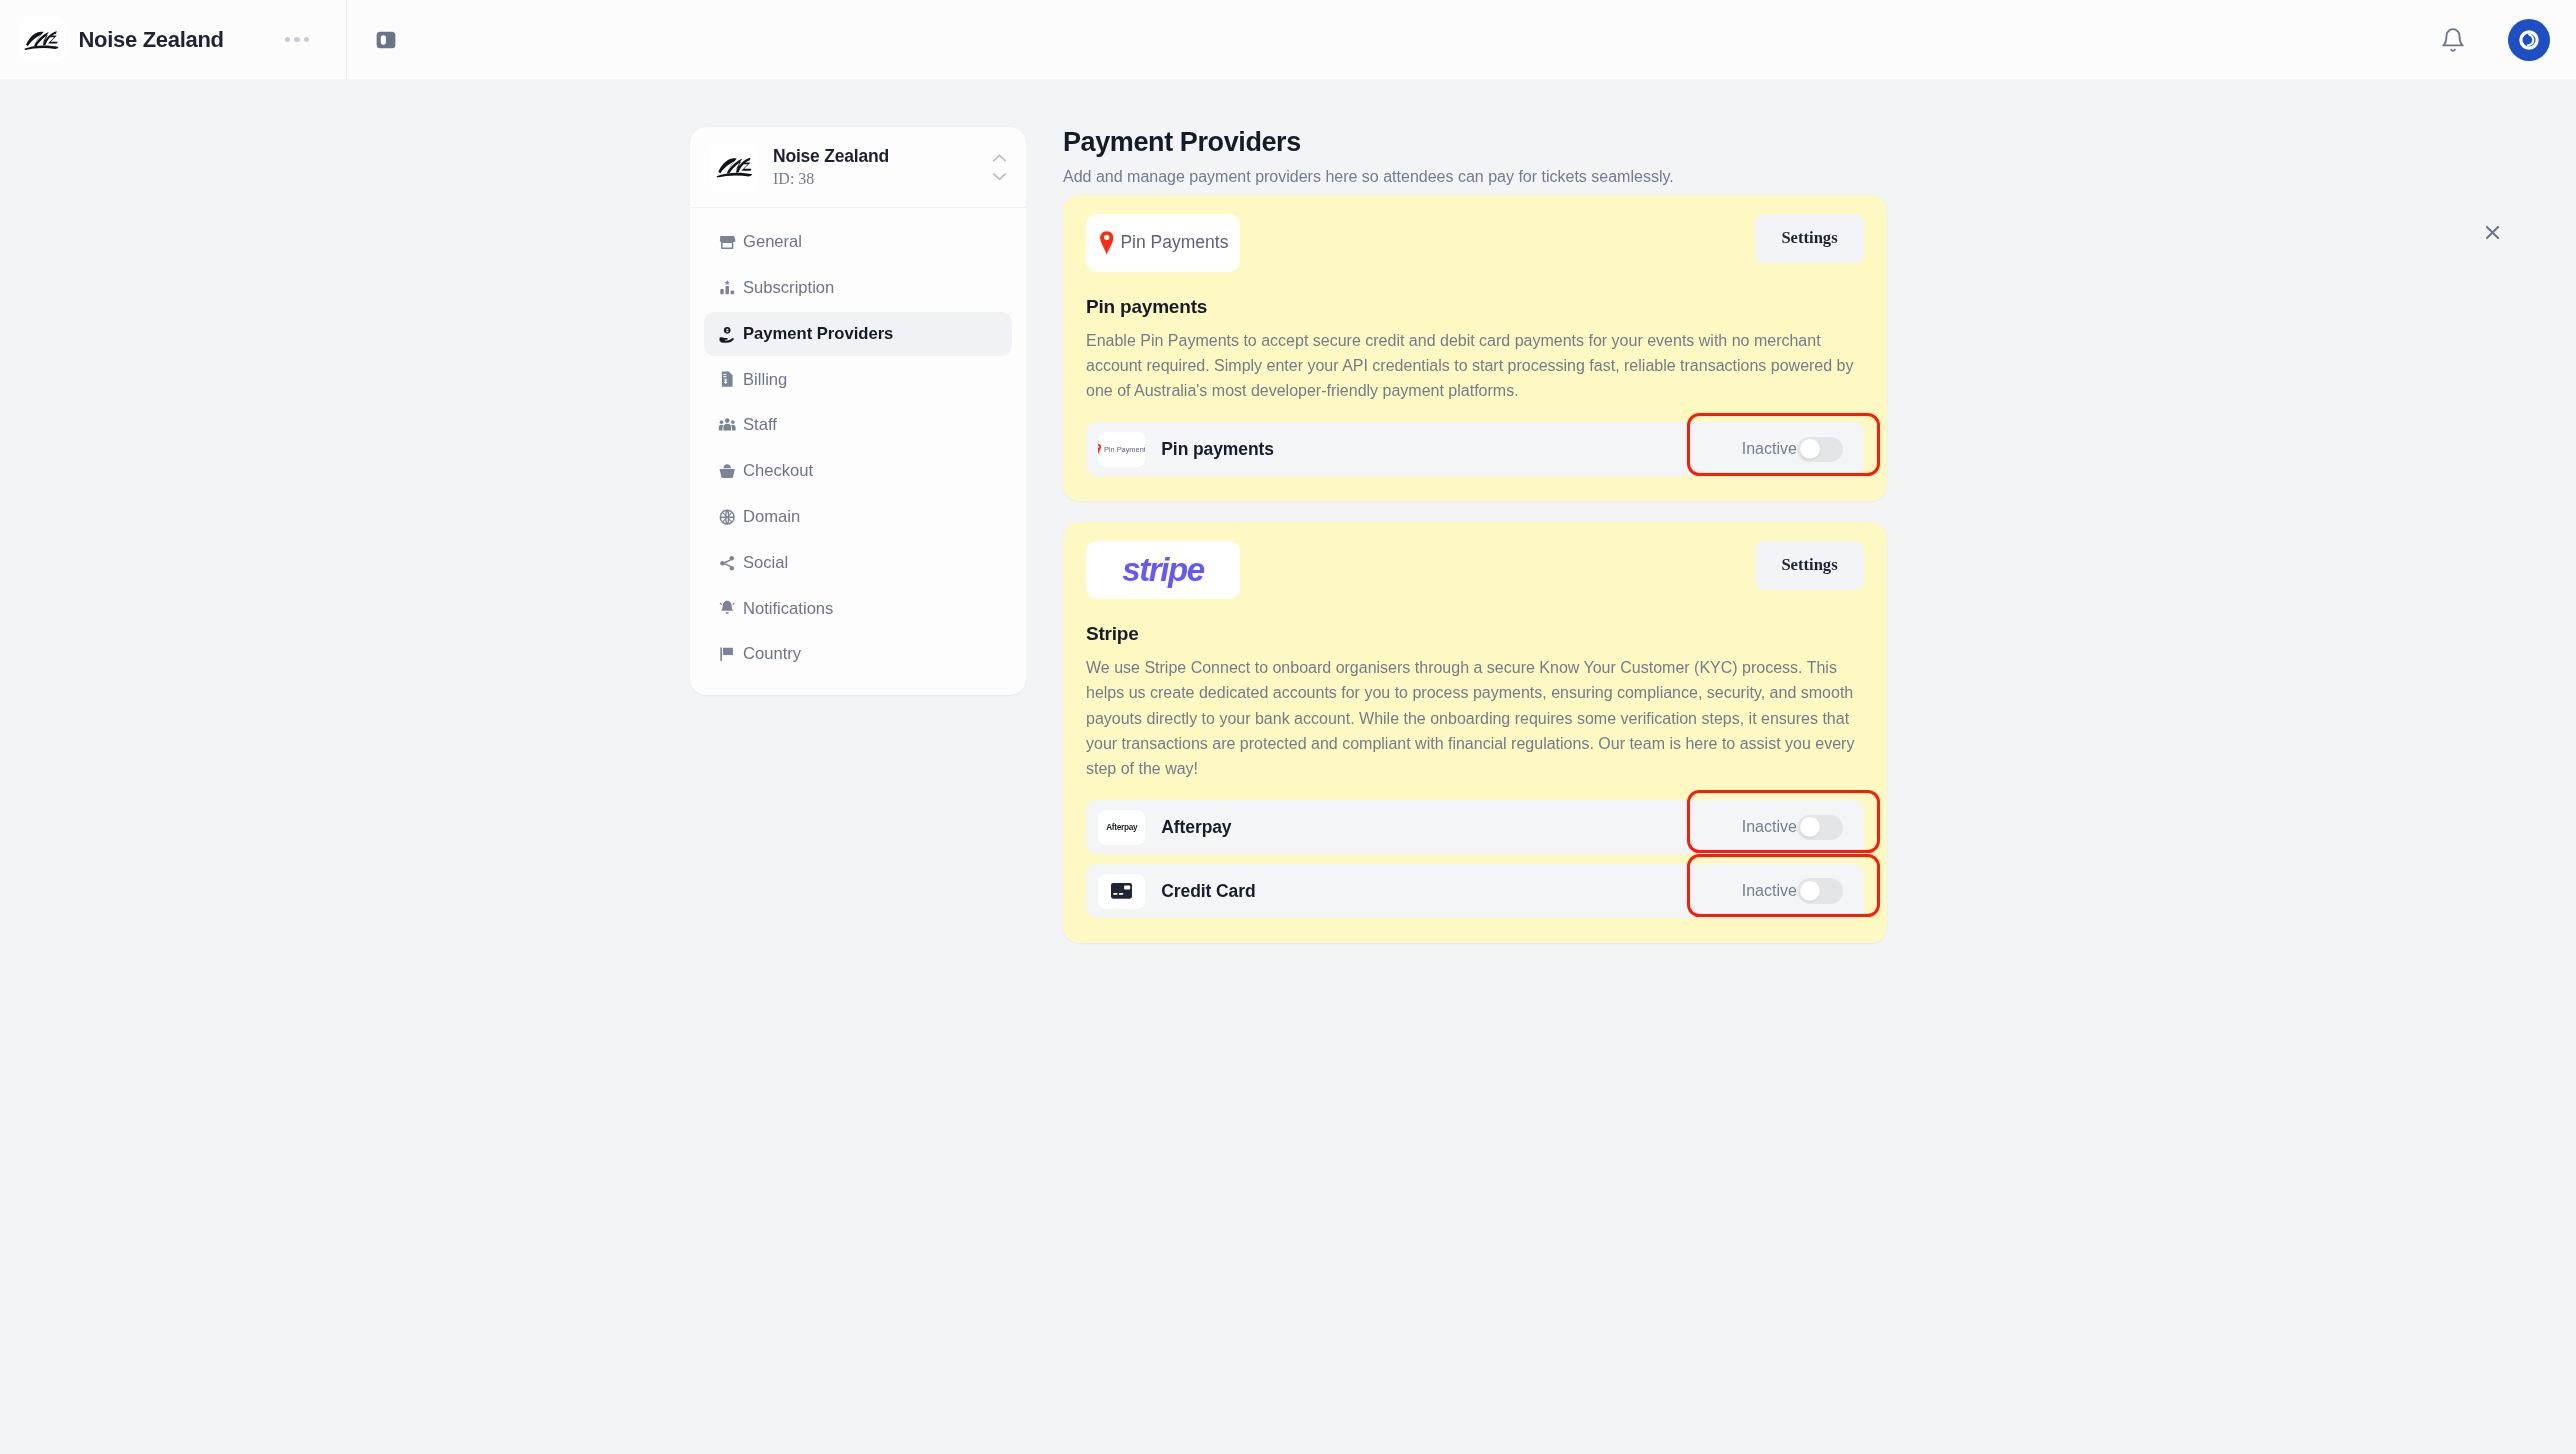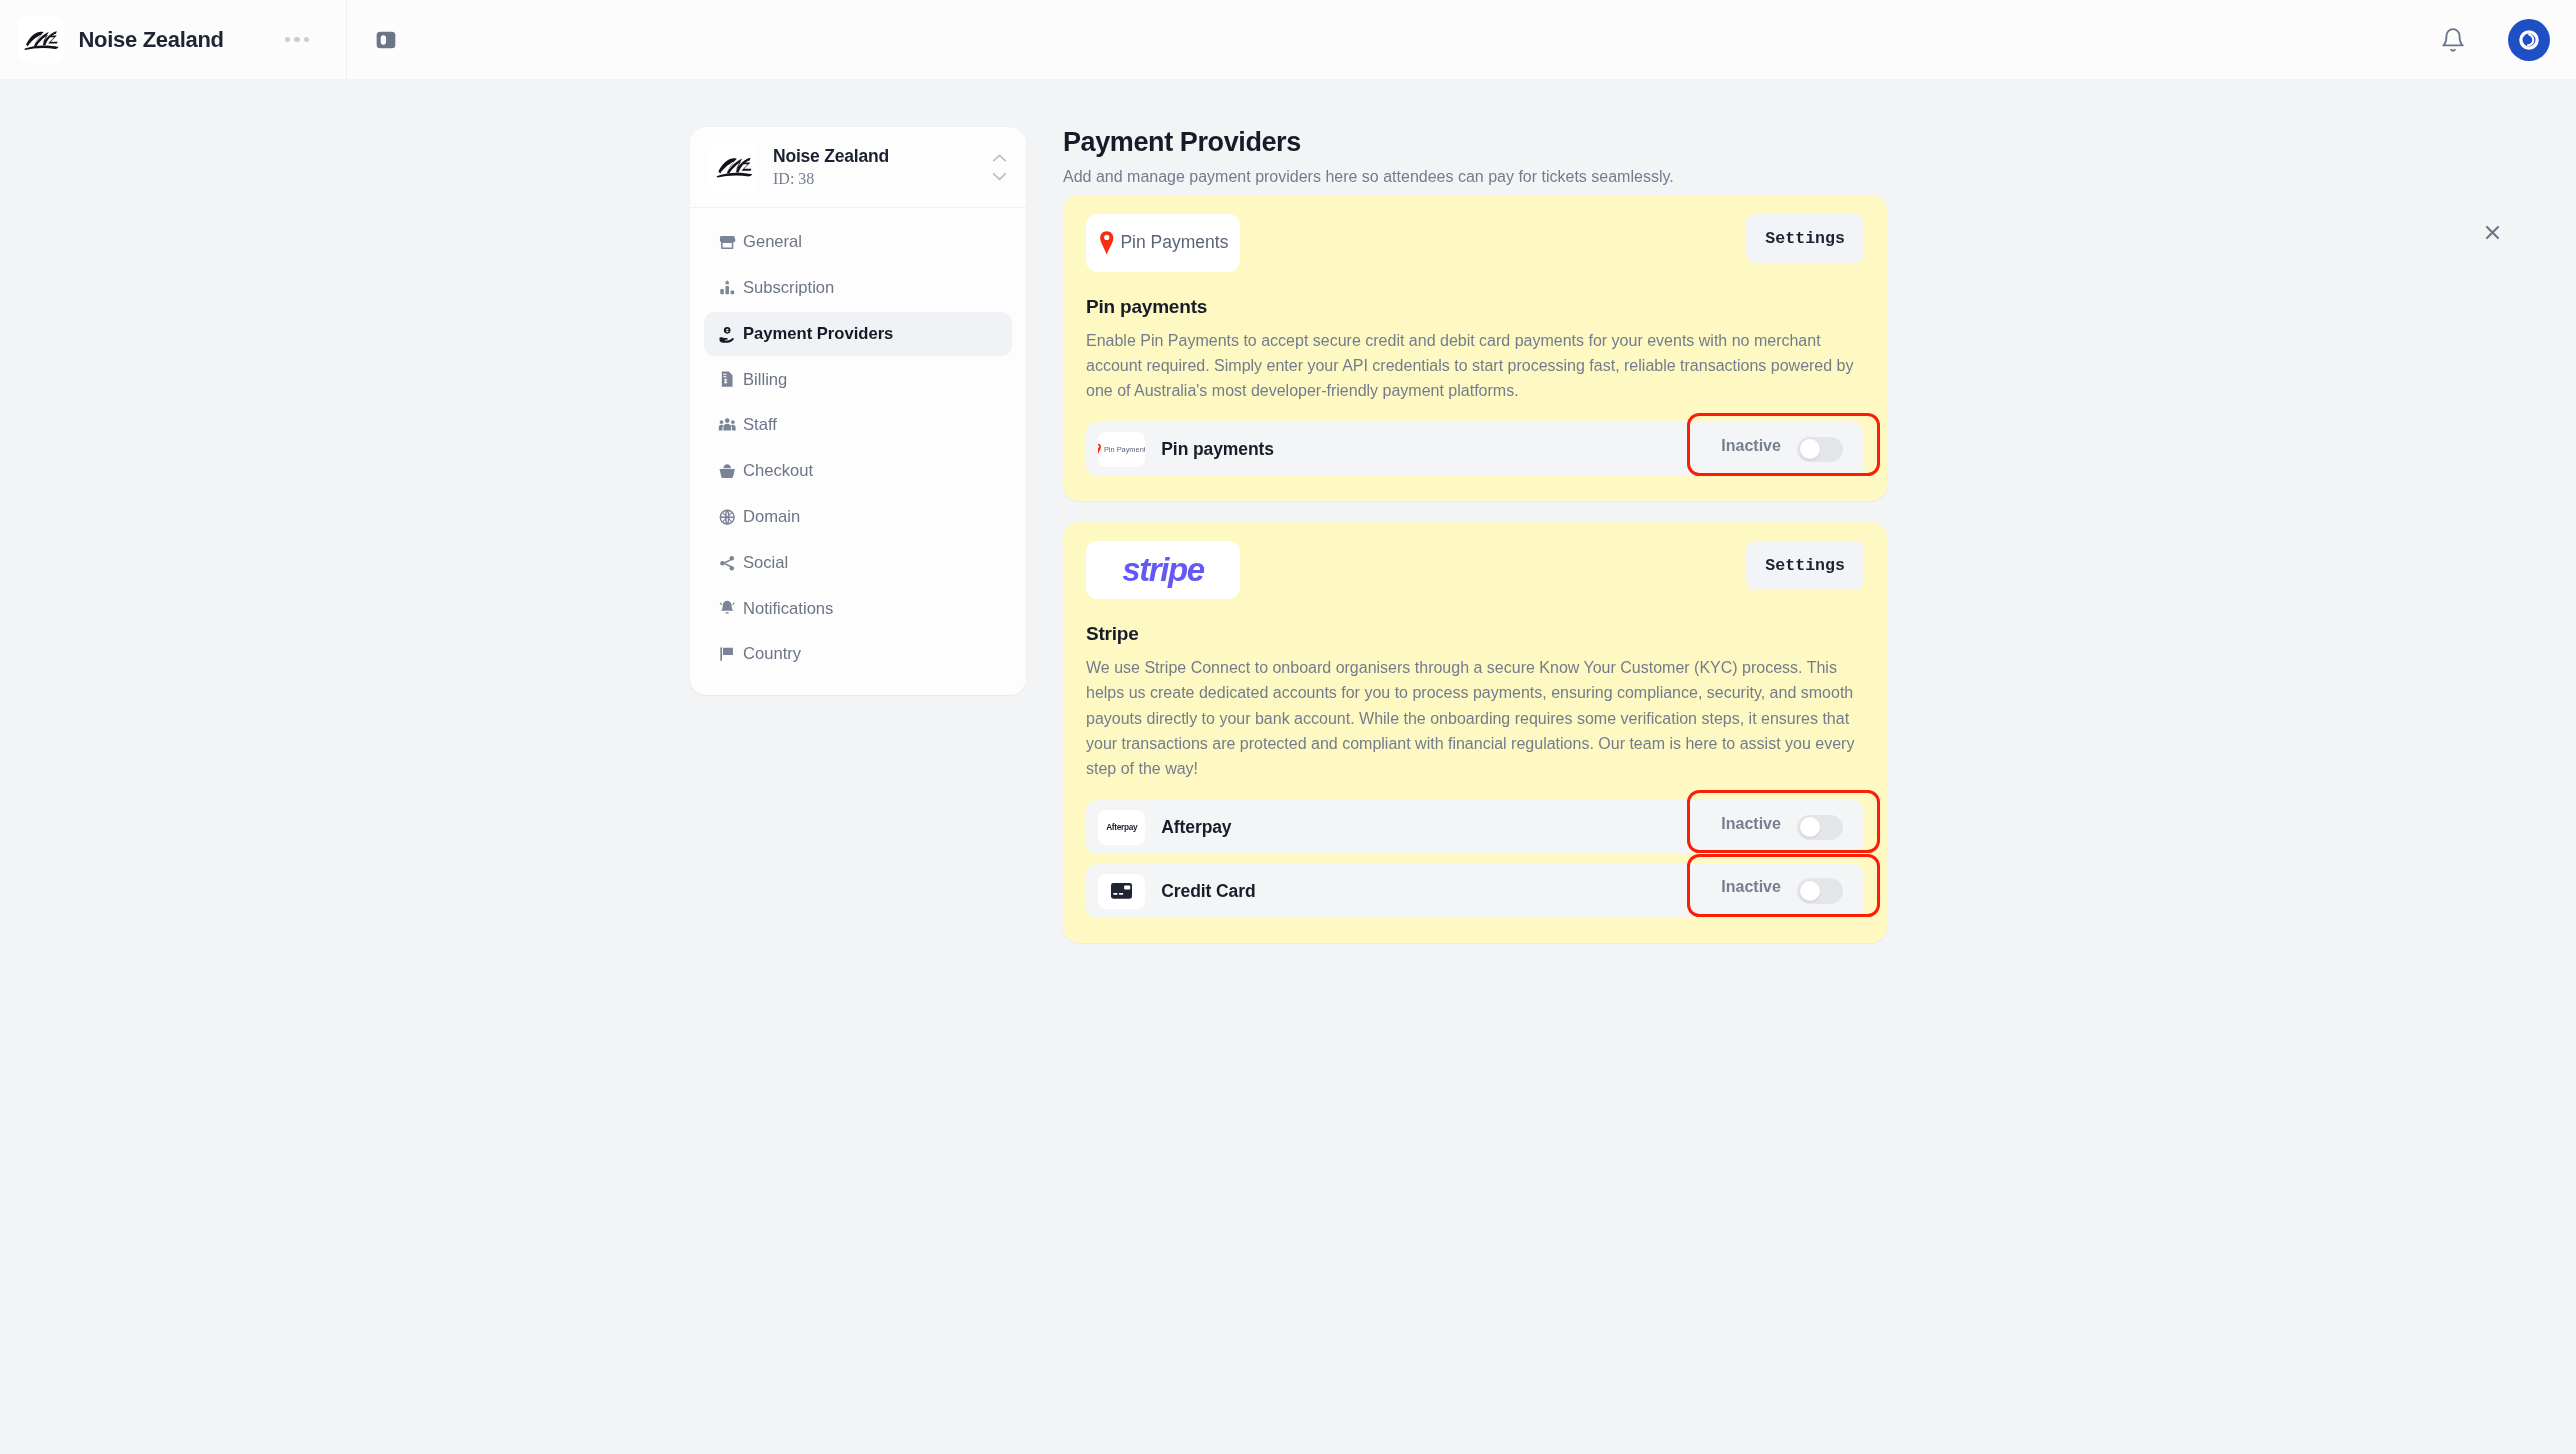--- a/index.html
+++ b/index.html
@@ -138,21 +138,21 @@
     padding: 0 14px;
   }
   .brand-tile.pin { width: 154px; }
   .brand-tile.stripe { width: 154px; }
   .settings-btn {
     background: #f3f4f7;
     border: none;
     border-radius: 9.6px;
     height: 49px; min-width: 109px;
     padding: 0 19px;
-    font-family: Liberation Mono, monospace;
+    font-family: Liberation Serif, serif;
     font-size: 16.6px; font-weight: 700; color: #1d2333;
     cursor: pointer;
   }
 
   .provider-name { font-size: 19px; font-weight: 700; color: #171c2a; margin-top: 24.5px; letter-spacing: -0.2px; }
   .provider-desc {
     font-size: 16px; color: #737c8e; line-height: 1.58;
     margin-top: 9.6px; max-width: 780px;
   }
 
@@ -167,23 +167,22 @@
   }
   .method-icon-tile {
     width: 47px; height: 35px; border-radius: 8px;
     background: #ffffff;
     display: flex; align-items: center; justify-content: center;
     flex: none; overflow: hidden;
   }
   .method-label { font-size: 17.5px; font-weight: 700; color: #181d2b; margin-left: 16px; letter-spacing: -0.1px; }
   .method-toggle-wrap {
     margin-left: auto;
-    display: flex; gap: 16px;
+    display: flex; align-items: center; 
     padding-right: 8.8px;
-    font-weight: bold;
   }
   .toggle-status { font-size: 16px; color: #767f90; }
   .switch {
     width: 46px; height: 25.4px; border-radius: 14px;
     background: #e3e5e9;
     position: relative; flex: none;
     cursor: pointer;
   }
   .switch .knob {
     position: absolute; top: 2.6px; left: 2.6px;

